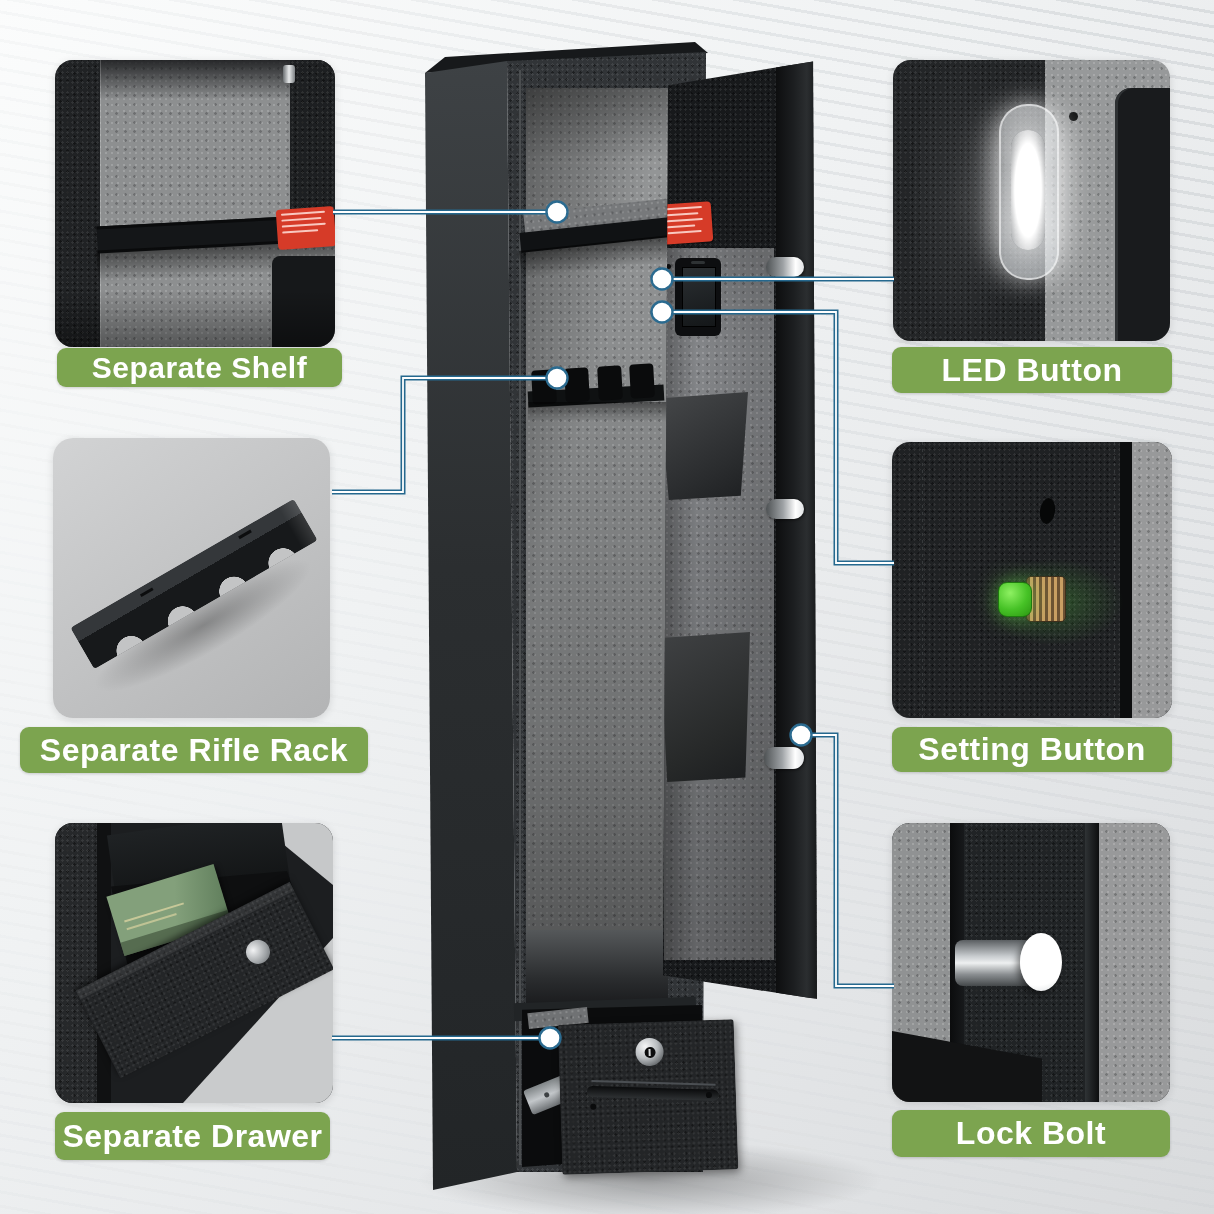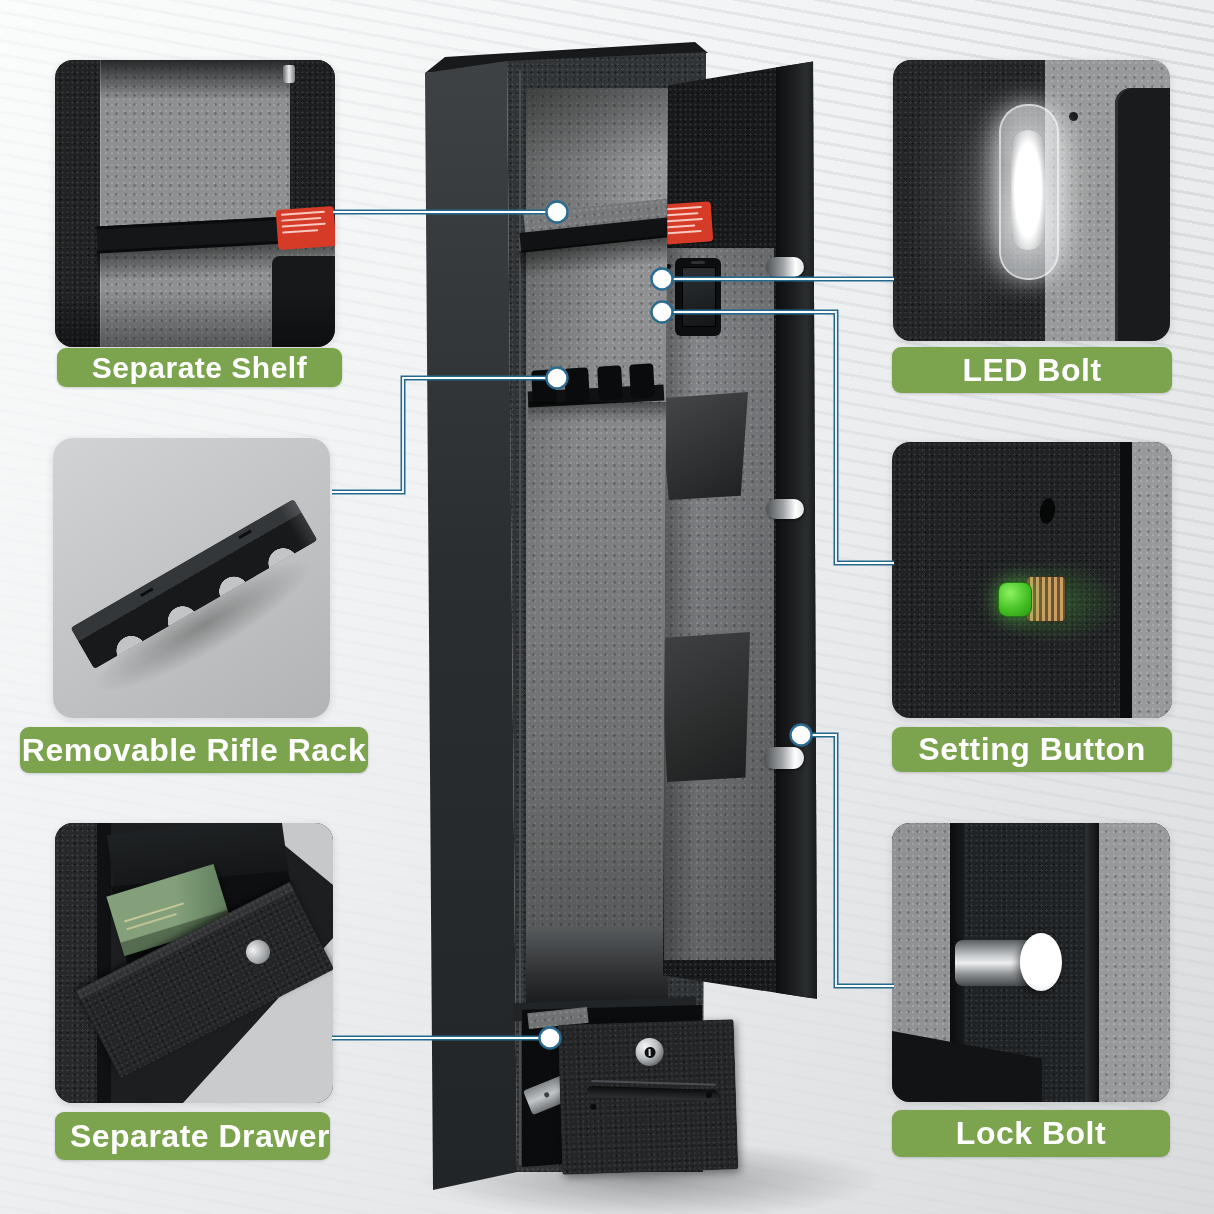--- a/index.html
+++ b/index.html
@@ -136,21 +136,21 @@
           radial-gradient(circle 15px at 16% 105%,#c3c4c5 97%,rgba(0,0,0,0) 100%),
           radial-gradient(circle 15px at 39% 105%,#c3c4c5 97%,rgba(0,0,0,0) 100%),
           radial-gradient(circle 15px at 62% 105%,#c3c4c5 97%,rgba(0,0,0,0) 100%),
           radial-gradient(circle 15px at 84% 105%,#c3c4c5 97%,rgba(0,0,0,0) 100%),
           linear-gradient(180deg,#34373a 0 16px,#17191b 16px);">
         <div class="abs" style="left:30%;top:6px;width:14px;height:3px;background:#0c0d0e;"></div>
         <div class="abs" style="left:74%;top:5px;width:14px;height:3px;background:#0c0d0e;"></div>
         <div class="abs" style="right:0;top:0;width:18px;height:100%;background:linear-gradient(90deg,rgba(255,255,255,0),rgba(255,255,255,.14));"></div>
       </div>
     </div>
-    <figcaption class="flabel" style="left:20px;top:727px;width:348px;height:46px;font-size:32px;line-height:46px;">Removable Rifle Rack</figcaption>
+    <figcaption class="flabel" style="left:20px;top:727px;width:348px;height:46px;font-size:32px;line-height:46px;">Separate Rifle Rack</figcaption>
   </figure>
 
   <figure class="card">
     <div class="photo" style="left:55px;top:823px;width:278px;height:280px;background:#1c1e20;">
       <div class="abs" style="left:189px;top:0;width:89px;height:62px;background:#c6c8c9;clip-path:polygon(15% 0,100% 0,100% 100%);"></div>
       <div class="abs" style="left:128px;top:115px;width:150px;height:165px;background:#c9cbcc;clip-path:polygon(0 100%,100% 0,100% 100%);"></div>
       <div class="abs metal" style="left:0;top:0;width:42px;height:280px;background-color:#26282a;"></div>
       <div class="abs" style="left:42px;top:0;width:14px;height:280px;background:#101112;"></div>
       <div class="abs" style="left:56px;top:0;width:175px;height:70px;background:linear-gradient(180deg,#1f2224,#121415);transform:rotate(-8deg);"></div>
       <div class="abs" style="left:56px;top:48px;width:200px;height:130px;background:#0e0f10;clip-path:polygon(0 12%,88% 0,100% 55%,12% 100%);"></div>
@@ -163,34 +163,34 @@
       <div class="abs" style="left:170px;top:106px;width:10px;height:20px;border-radius:5px;background:linear-gradient(90deg,#e6c87c,#9a7b35);transform:rotate(40deg);"></div>
       <div class="abs" style="left:186px;top:138px;width:9px;height:18px;border-radius:5px;background:linear-gradient(90deg,#dcbc6c,#8f7230);transform:rotate(-10deg);"></div>
       <div class="abs" style="left:150px;top:164px;width:20px;height:9px;border-radius:5px;background:linear-gradient(180deg,#e6c87c,#9a7b35);transform:rotate(18deg);"></div>
       <div class="abs" style="left:133px;top:177px;width:18px;height:9px;border-radius:5px;background:linear-gradient(180deg,#dcbc6c,#8f7230);transform:rotate(-8deg);"></div>
       <div class="abs" style="left:196px;top:118px;width:16px;height:11px;background:linear-gradient(135deg,#caced1,#6f7376);border-radius:2px;transform:rotate(20deg);"></div>
       <div class="abs metal" style="left:30px;top:108px;width:240px;height:98px;background-color:#232527;transform:rotate(-27deg);box-shadow:0 -3px 6px rgba(0,0,0,.5);">
         <div class="abs" style="left:168px;top:36px;width:24px;height:24px;border-radius:50%;background:radial-gradient(circle at 35% 35%,#f2f3f4,#9da1a4 60%,#5b5f62);"></div>
         <div class="abs" style="left:0;top:0;width:100%;height:10px;background:rgba(255,255,255,.07);"></div>
       </div>
     </div>
-    <figcaption class="flabel" style="left:55px;top:1112px;width:275px;height:48px;font-size:32px;line-height:48px;text-align:right;">Separate Drawer</figcaption>
+    <figcaption class="flabel" style="left:55px;top:1112px;width:275px;height:48px;font-size:32px;line-height:48px;">Separate Drawer</figcaption>
   </figure>
 
   <figure class="card">
     <div class="photo felt" style="left:893px;top:60px;width:277px;height:281px;background-color:#97999a;">
       <div class="abs metal" style="left:0;top:0;width:152px;height:281px;background-color:#232527;">
         <div class="abs" style="left:20px;top:0;width:110px;height:281px;background:radial-gradient(ellipse at 45% 50%,rgba(255,255,255,.07),rgba(0,0,0,0) 70%);"></div>
       </div>
       <div class="abs" style="left:176px;top:52px;width:9px;height:9px;border-radius:50%;background:#0b0c0d;"></div>
       <div class="abs" style="left:222px;top:28px;width:55px;height:253px;background:#191b1d;border-top-left-radius:16px;box-shadow:inset 3px 0 0 #2e3133;"></div>
       <div class="abs" style="left:106px;top:44px;width:56px;height:172px;border-radius:28px;border:2px solid rgba(255,255,255,.55);background:linear-gradient(180deg,rgba(245,248,250,.55),rgba(185,195,203,.25) 35%,rgba(235,240,244,.55));box-shadow:0 0 26px rgba(255,255,255,.5);"></div>
       <div class="abs" style="left:118px;top:70px;width:34px;height:120px;border-radius:17px;background:radial-gradient(ellipse at 50% 50%,#ffffff 55%,rgba(255,255,255,.25));box-shadow:0 0 42px 12px rgba(255,255,255,.85);"></div>
     </div>
-    <figcaption class="flabel" style="left:892px;top:347px;width:280px;height:46px;font-size:32px;line-height:46px;">LED Bolt</figcaption>
+    <figcaption class="flabel" style="left:892px;top:347px;width:280px;height:46px;font-size:32px;line-height:46px;">LED Button</figcaption>
   </figure>
 
   <figure class="card">
     <div class="photo metal" style="left:892px;top:442px;width:280px;height:276px;background-color:#1f2123;">
       <div class="abs" style="left:30px;top:0;width:1px;height:276px;background:repeating-linear-gradient(180deg,#4a4e50 0 3px,rgba(0,0,0,0) 3px 7px);opacity:.55;"></div>
       <div class="abs" style="left:222px;top:0;width:1px;height:276px;background:repeating-linear-gradient(180deg,#4a4e50 0 3px,rgba(0,0,0,0) 3px 7px);opacity:.55;"></div>
       <div class="abs" style="left:228px;top:0;width:12px;height:276px;background:#0c0d0e;"></div>
       <div class="abs felt" style="left:240px;top:0;width:40px;height:276px;background-color:#98999a;"></div>
       <div class="abs" style="left:148px;top:56px;width:15px;height:26px;border-radius:50%;background:#060707;transform:rotate(8deg);"></div>
       <div class="abs" style="left:92px;top:116px;width:140px;height:88px;background:radial-gradient(ellipse at 50% 50%,rgba(90,210,70,.28),rgba(0,0,0,0) 70%);"></div>

